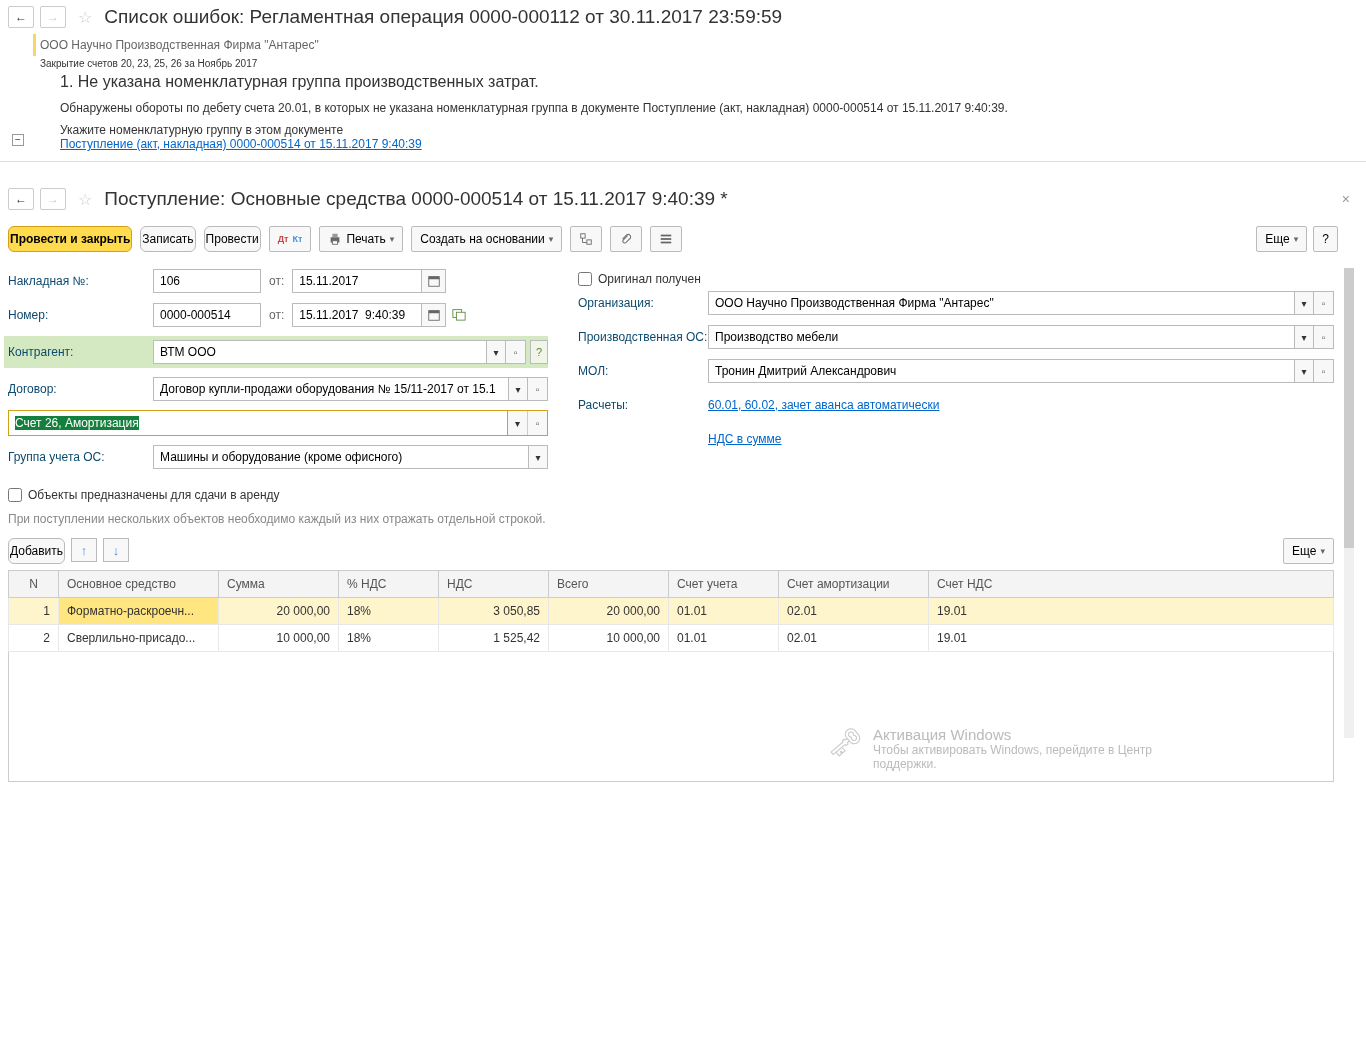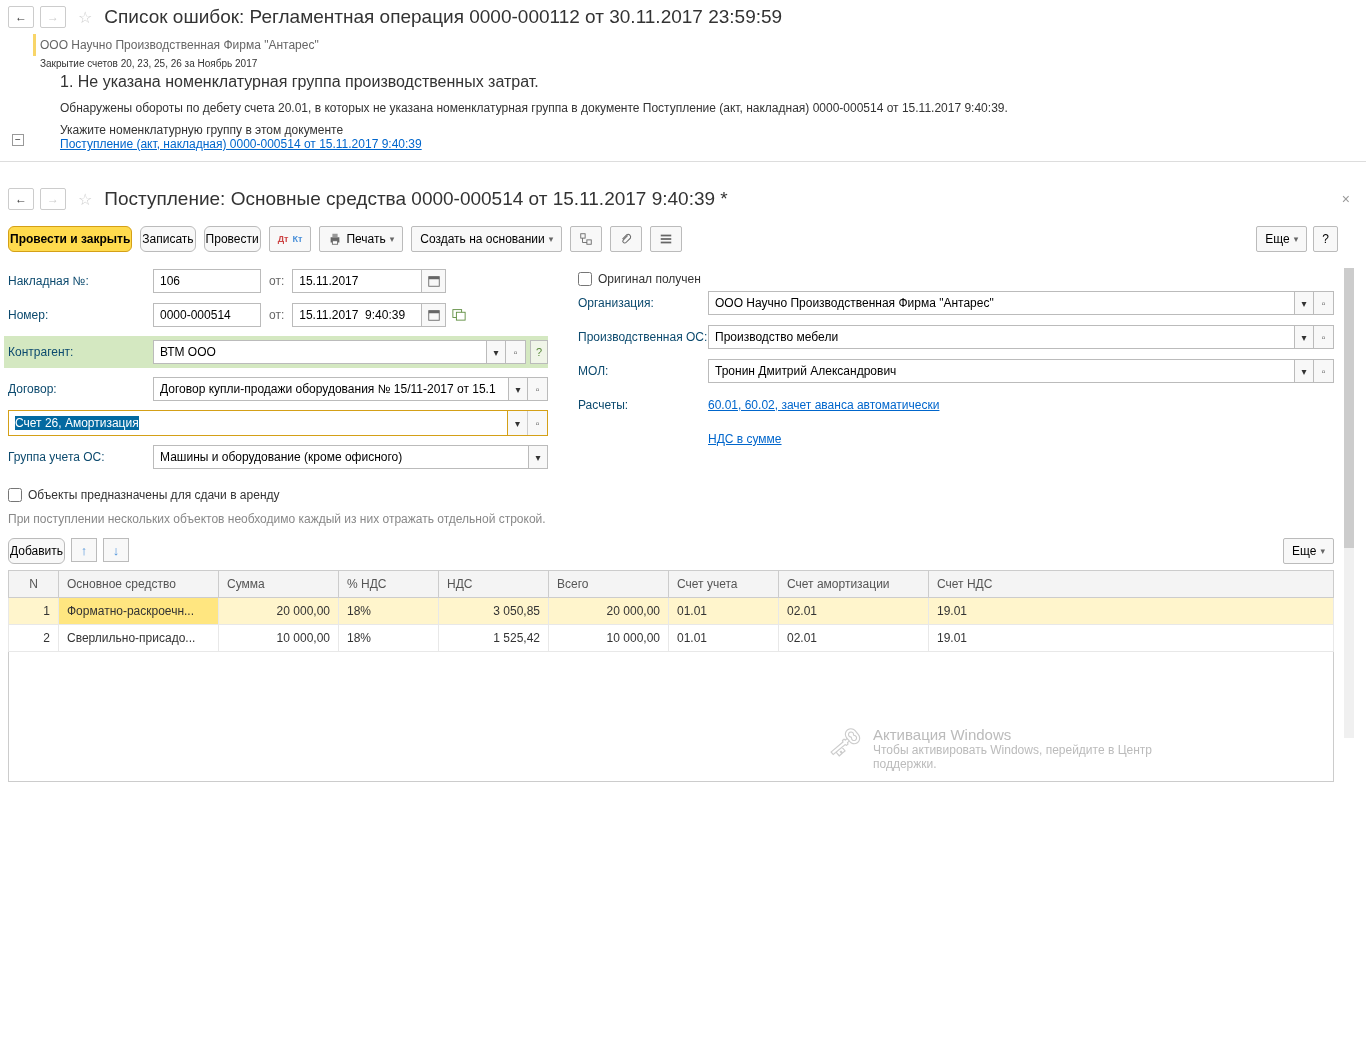--- a/index.html
+++ b/index.html
@@ -40,21 +40,21 @@
 .form-label { width: 145px; font-size: 12px; color: #0c4a6e; flex-shrink: 0; }
 .form-label-multi { width: 145px; font-size: 12px; color: #666; flex-shrink: 0; line-height: 1.3; }
 .form-input { border: 1px solid #bbb; padding: 3px 6px; font-size: 12px; height: 24px; }
 .form-input.w100 { width: 108px; }
 .form-input.w130 { width: 130px; }
 .form-input.stretch { flex: 1; }
 .input-group { display: flex; flex: 1; }
 .input-group .form-input { border-right: none; }
 .input-group-focused { border: 1px solid #d4a017; display: flex; flex: 1; }
 .input-group-focused .form-input { border: none; }
-.selected-text { background: #0369a1; color: #fff; }
+.selected-text { background: #15803d; color: #fff; }
 .input-btn { border: 1px solid #bbb; background: #f8f8f8; width: 20px; height: 24px; font-size: 10px; display: flex; align-items: center; justify-content: center; cursor: pointer; }
 .input-btn + .input-btn { border-left: none; }
 .date-cal-btn { border: 1px solid #bbb; border-left: none; background: #f8f8f8; width: 24px; height: 24px; display: flex; align-items: center; justify-content: center; cursor: pointer; }
 .inline-label { margin: 0 8px; font-size: 12px; color: #666; }
 .form-link { color: #0066cc; text-decoration: underline; font-size: 12px; cursor: pointer; }
 .help-btn { border: 1px solid #bbb; background: #f0f5e8; width: 18px; height: 24px; display: flex; align-items: center; justify-content: center; font-size: 11px; color: #5a8a3a; margin-left: 4px; cursor: pointer; }
 .checkbox-row { display: flex; align-items: center; gap: 6px; padding: 4px 0; }
 .checkbox-row input { width: 14px; height: 14px; }
 .form-note { font-size: 12px; color: #888; padding: 6px 0; }
 

